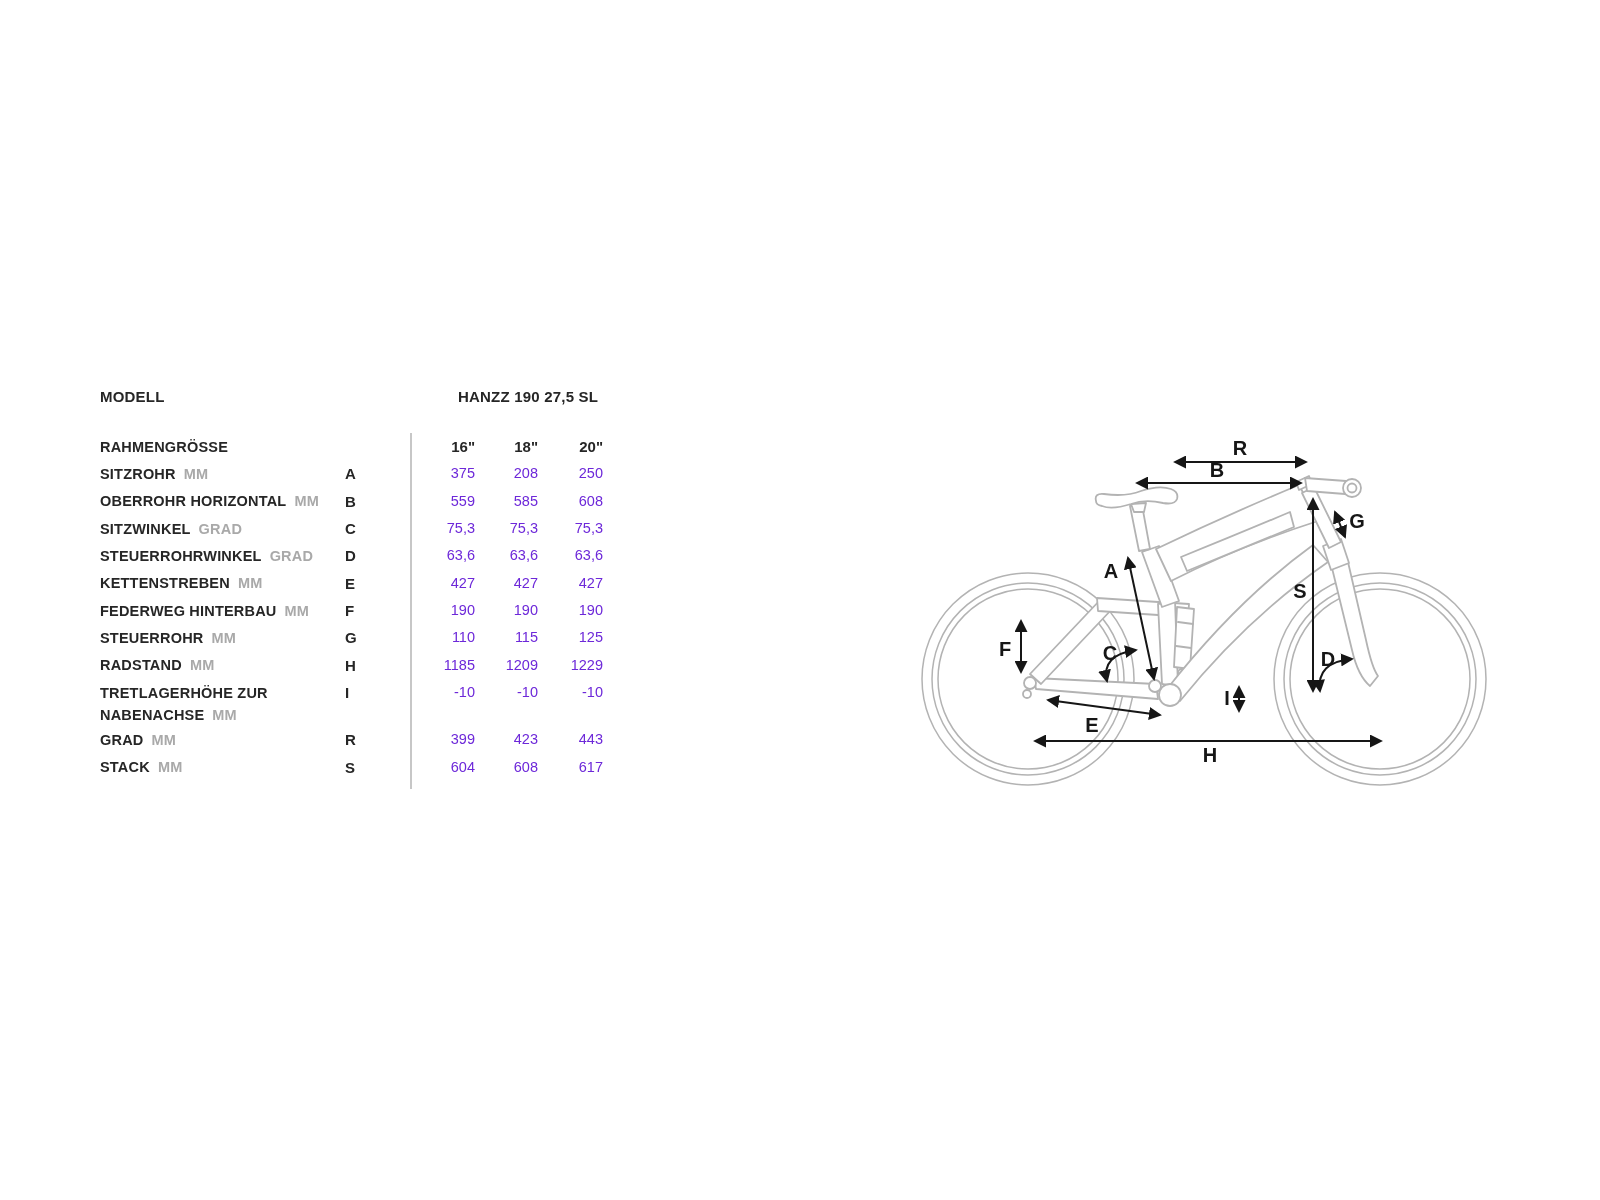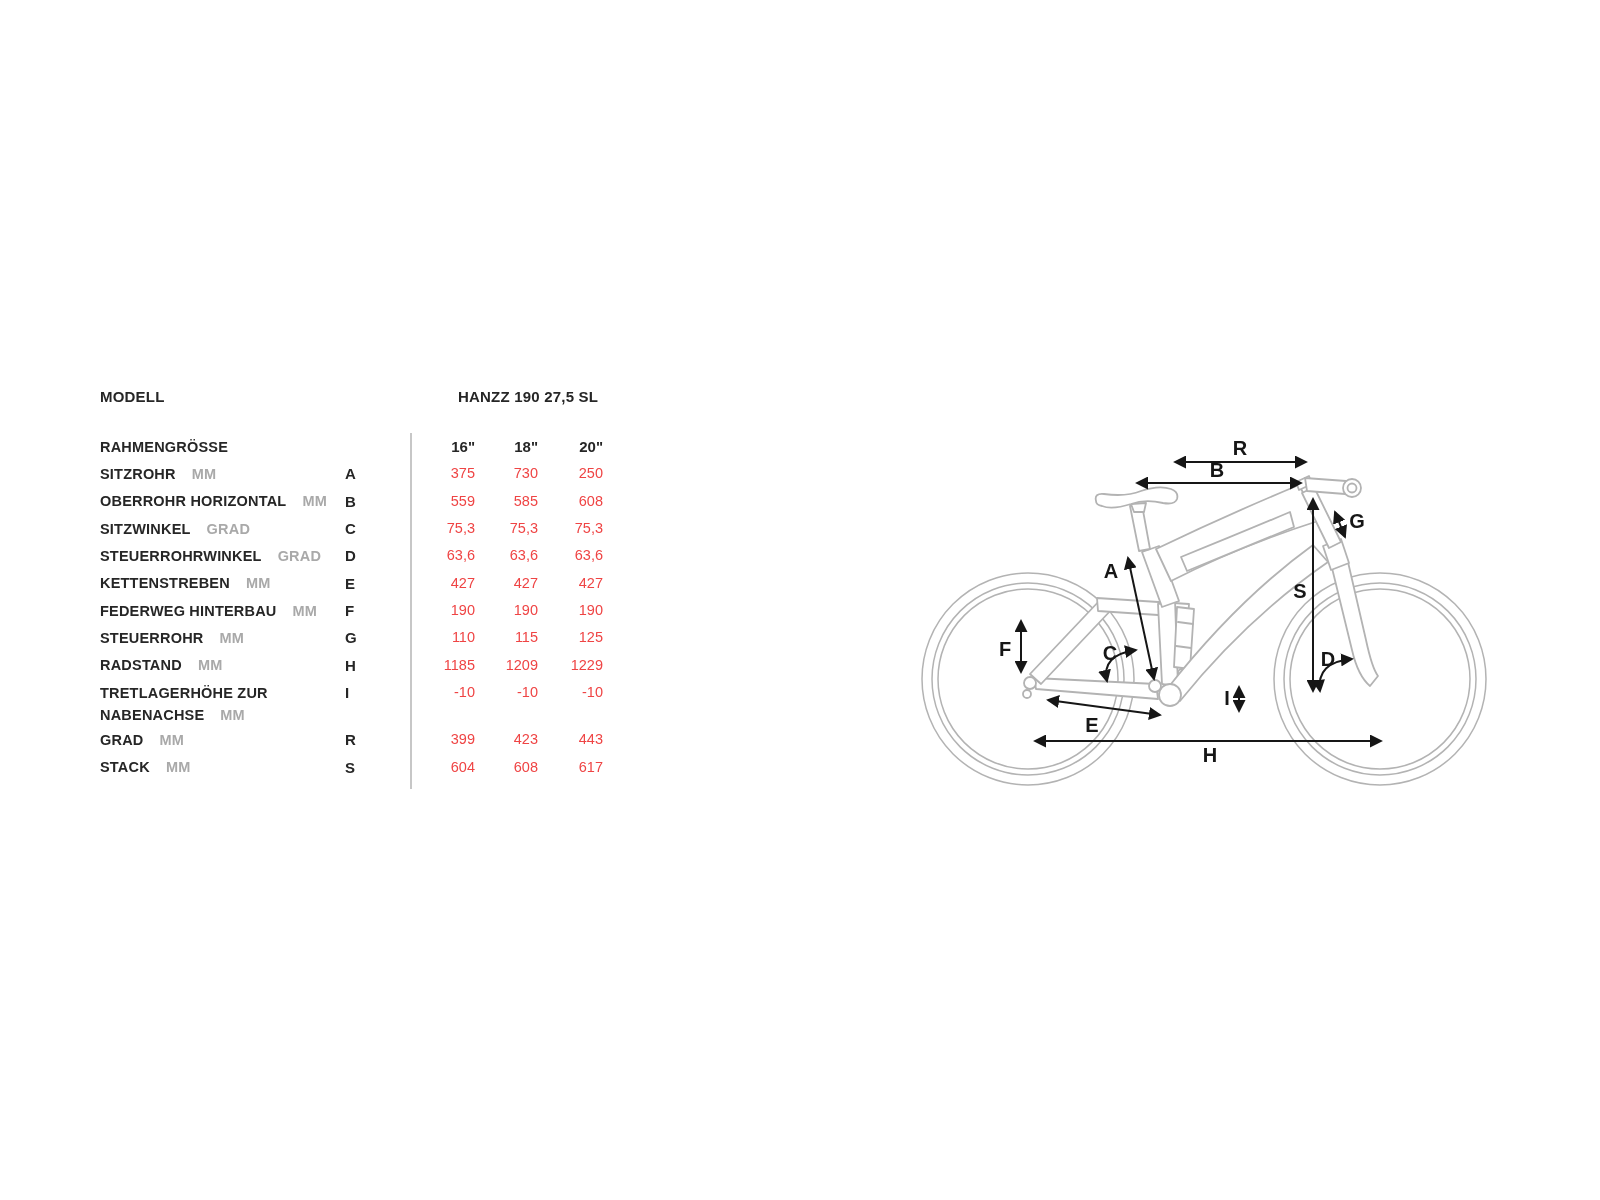--- a/index.html
+++ b/index.html
@@ -11,24 +11,24 @@
   .spec-table{position:absolute;left:100px;top:388px;width:505px;}
   .model-row{position:relative;height:20px;font-size:15px;font-weight:700;letter-spacing:.2px;}
   .model-value{position:absolute;left:358px;top:0;white-space:nowrap;}
   .divider{position:absolute;left:310px;top:45px;width:1.5px;height:356px;background:#c7c7c7;}
   .rows{margin-top:25px;}
   .row{
     display:grid;grid-template-columns:245px 65px 65px 63px 65px;
     min-height:27.35px;align-items:start;
   }
   .cell-label{font-size:14.5px;font-weight:700;letter-spacing:.2px;line-height:22.4px;padding-top:2.5px;padding-right:14px;}
-  .unit{color:#a9a9a9;margin-left:16px;}
+  .unit{color:#a9a9a9;margin-left:8px;}
   .cell-letter{font-size:15px;font-weight:700;line-height:27.35px;}
   .cell-size{font-size:15px;font-weight:700;line-height:27.35px;text-align:right;}
-  .cell-val{font-size:14.5px;font-weight:400;line-height:27.35px;text-align:right;color:#ef4444;}
+  .cell-val{font-size:14.5px;font-weight:400;line-height:27.35px;text-align:right;color:#6d28d9;}
   
   .diagram{position:absolute;left:880px;top:425px;}
   .bike{stroke:#b3b3b3;stroke-width:1.8;fill:#ffffff;stroke-linejoin:round;stroke-linecap:round;}
   .wheel{stroke:#b3b3b3;stroke-width:1.5;fill:none;}
   .dim{stroke:#161616;stroke-width:2;fill:none;}
   .dimlabel{font-family:"Liberation Sans","DejaVu Sans",sans-serif;font-weight:700;font-size:20px;fill:#161616;text-anchor:middle;}
 </style>
 </head>
 <body>
 
@@ -48,21 +48,21 @@
         <div class="cell-letter"></div>
         <div class="cell-size">16"</div>
         <div class="cell-size">18"</div>
         <div class="cell-size">20"</div>
       </div>
 
     <div class="row">
       <div class="cell-label"><span>SITZROHR</span><span class="unit">MM</span></div>
       <div class="cell-letter">A</div>
       <div class="cell-val">375</div>
-      <div class="cell-val">730</div>
+      <div class="cell-val">208</div>
       <div class="cell-val">250</div>
     </div>
 
     <div class="row">
       <div class="cell-label"><span>OBERROHR HORIZONTAL</span><span class="unit">MM</span></div>
       <div class="cell-letter">B</div>
       <div class="cell-val">559</div>
       <div class="cell-val">585</div>
       <div class="cell-val">608</div>
     </div>

